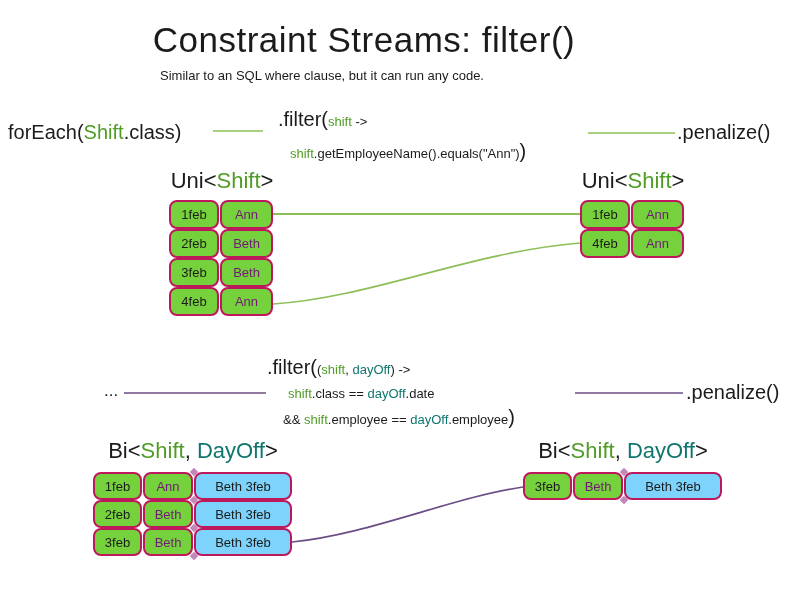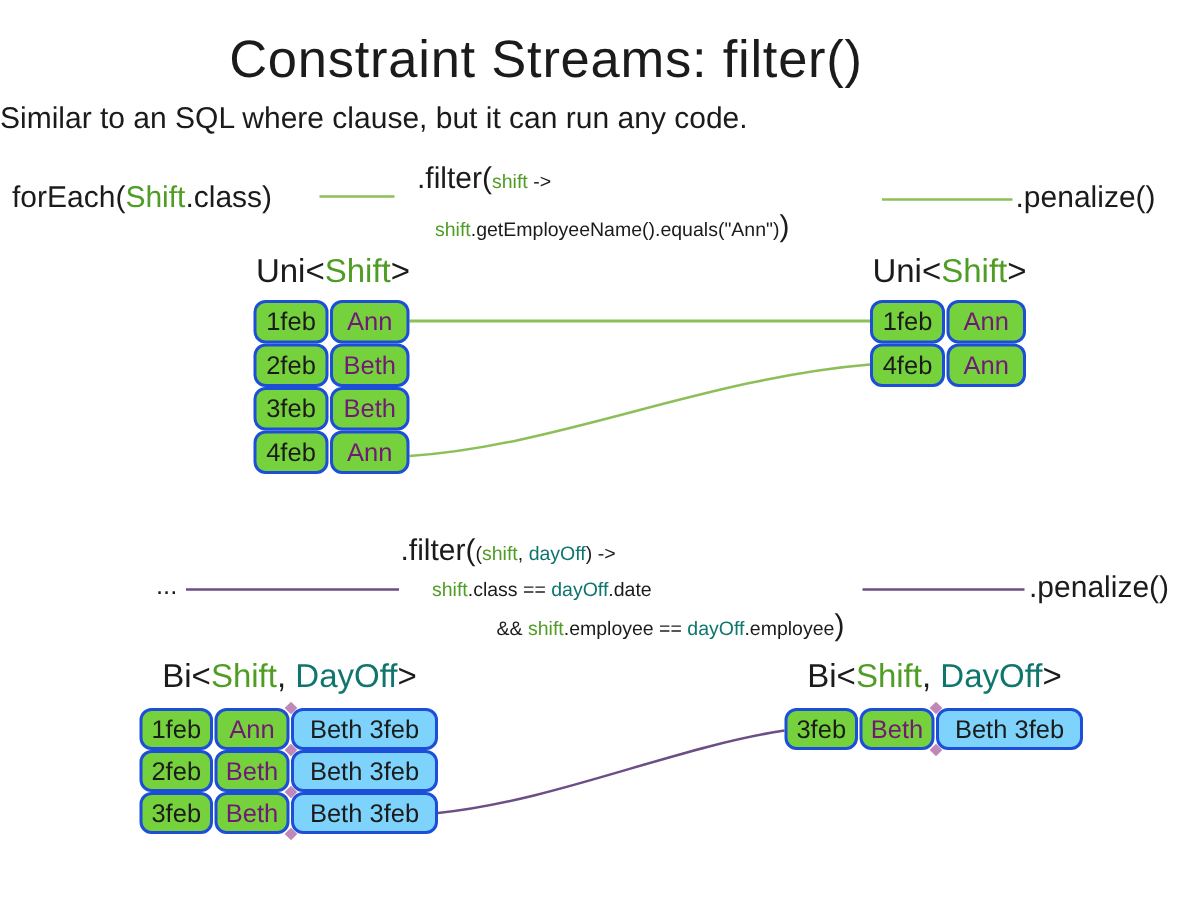--- a/index.html
+++ b/index.html
@@ -1,31 +1,31 @@
 <!DOCTYPE html>
 <html><head>
 <meta charset="utf-8">
 <style>
   html,body{margin:0;padding:0;background:#fff;}
   body{width:800px;height:600px;position:relative;overflow:hidden;
        font-family:"Liberation Sans",sans-serif;color:#1b1b1b;}
   .abs{position:absolute;white-space:nowrap;}
   .title{width:728px;text-align:center;top:20px;left:0;font-size:35px;letter-spacing:.5px;}
-  .subtitle{width:644px;top:68px;left:0;font-size:20px;}
+  .subtitle{width:644px;text-align:center;top:68px;left:0;font-size:13px;}
   .code-lg{font-size:20px;}
   .code-sm{font-size:13px;}
   .grn{color:#4f9d25;}
   .blu{color:#0f766e;}
   .blk{color:#1b1b1b;}
   .hdr{font-size:22px;text-align:center;}
   .tbl{position:absolute;display:flex;flex-direction:column;}
   .trow{display:flex;gap:1px;}
-  .cell{box-sizing:border-box;border:2px solid #1d4ed8;border-radius:8px;
+  .cell{box-sizing:border-box;border:2px solid #be185d;border-radius:8px;
         display:flex;align-items:center;justify-content:center;
-        font-size:17px;line-height:1;}
+        font-size:13px;line-height:1;}
   .h29{height:29px;} .h28{height:28px;}
   .w50{width:50px;} .w53{width:53px;} .w49{width:49px;} .w51{width:50px;} .w98{width:98px;}
   .bg-green{background:#76d23c;}
   .bg-blue{background:#7dd3fc;}
   .t-orange{color:#701a75;}
   .dia{position:absolute;width:6px;height:6px;transform:translate(-3px,-3px) rotate(45deg);
        background:#c087b8;}
   svg.overlay{position:absolute;left:0;top:0;pointer-events:none;}
 </style>
 </head>
@@ -85,21 +85,21 @@
     <div class="cell h29 w53 bg-green t-orange">Ann</div>
   </div>
 </div>
 
 <div class="abs" style="left:104px;top:381px;font-size:17px;">...</div>
 
 <div class="abs" style="left:267px;top:356px;"><span class="code-lg blk">.filter(</span><span class="code-sm blk">(</span><span class="code-sm grn">shift</span><span class="code-sm blk">, </span><span class="code-sm blu">dayOff</span><span class="code-sm blk">) -&gt;</span></div>
 
 <div class="abs" style="left:288px;top:384px;"><span class="code-sm grn">shift</span><span class="code-sm blk">.class == </span><span class="code-sm blu">dayOff</span><span class="code-sm blk">.date</span></div>
 
-<div class="abs" style="left:283px;top:406px;margin-left:48px;"><span class="code-sm blk">&amp;&amp; </span><span class="code-sm grn">shift</span><span class="code-sm blk">.employee == </span><span class="code-sm blu">dayOff</span><span class="code-sm blk">.employee</span><span class="code-lg blk">)</span></div>
+<div class="abs" style="left:283px;top:406px;"><span class="code-sm blk">&amp;&amp; </span><span class="code-sm grn">shift</span><span class="code-sm blk">.employee == </span><span class="code-sm blu">dayOff</span><span class="code-sm blk">.employee</span><span class="code-lg blk">)</span></div>
 
 <div class="abs code-lg" style="left:686px;top:381px;">.penalize()</div>
 
 <div class="abs hdr" style="left:93px;top:438px;width:200px;"><span class="blk">Bi&lt;</span><span class="grn">Shift</span><span class="blk">, </span><span class="blu">DayOff</span><span class="blk">&gt;</span></div>
 
 <div class="abs hdr" style="left:523px;top:438px;width:200px;"><span class="blk">Bi&lt;</span><span class="grn">Shift</span><span class="blk">, </span><span class="blu">DayOff</span><span class="blk">&gt;</span></div>
 
 <div class="tbl" style="left:93px;top:472px;">
   <div class="trow">
     <div class="cell h28 w49 bg-green">1feb</div>

